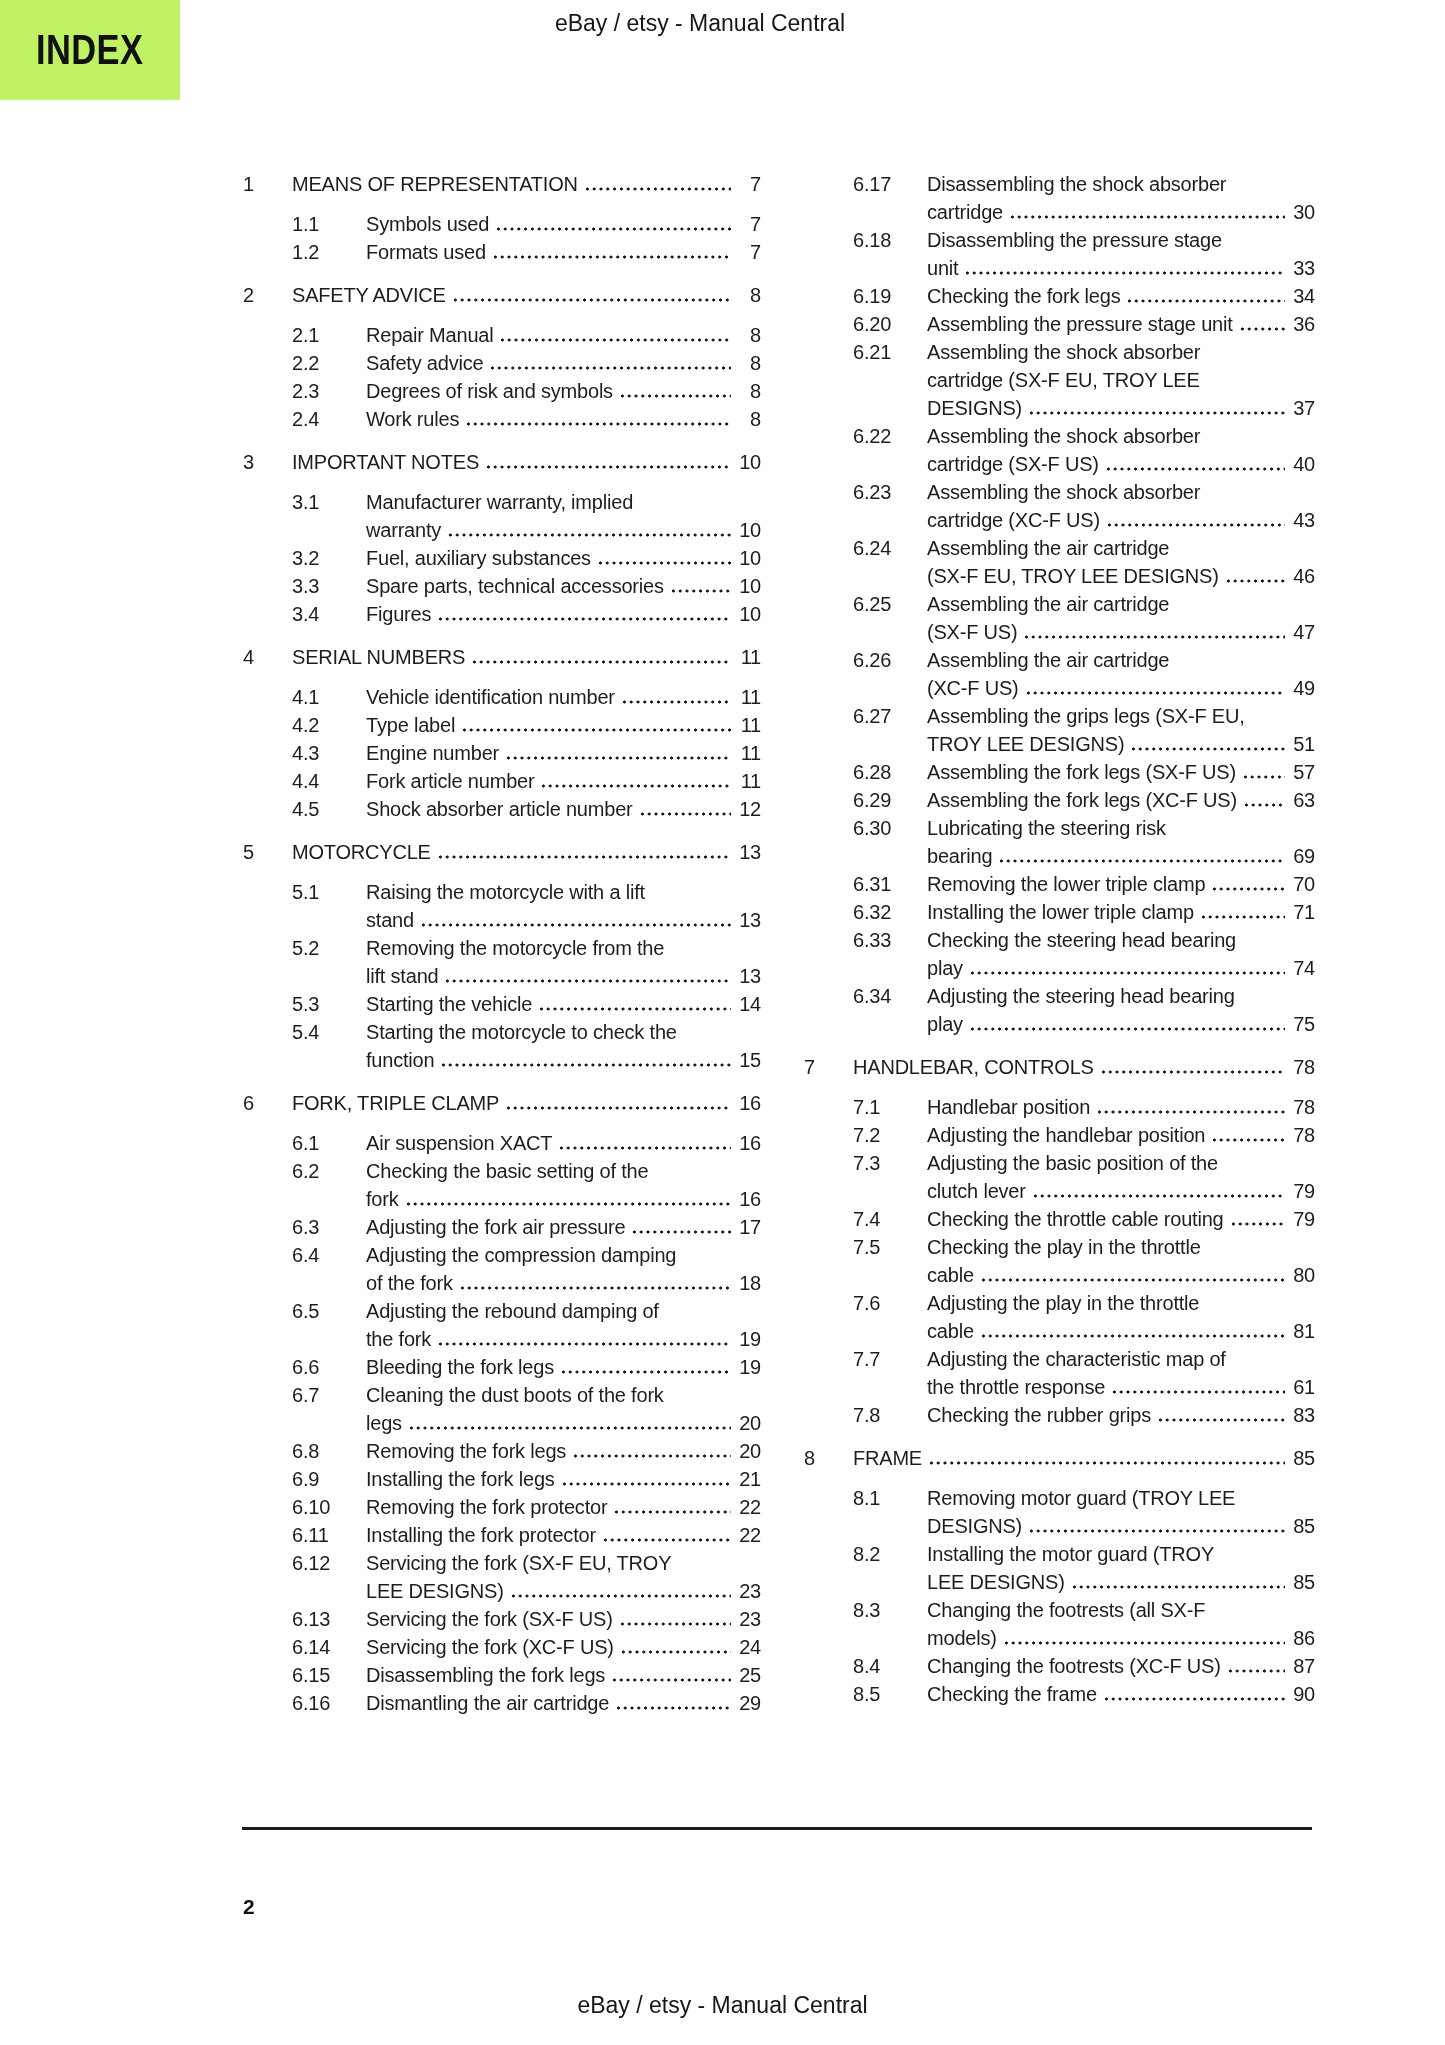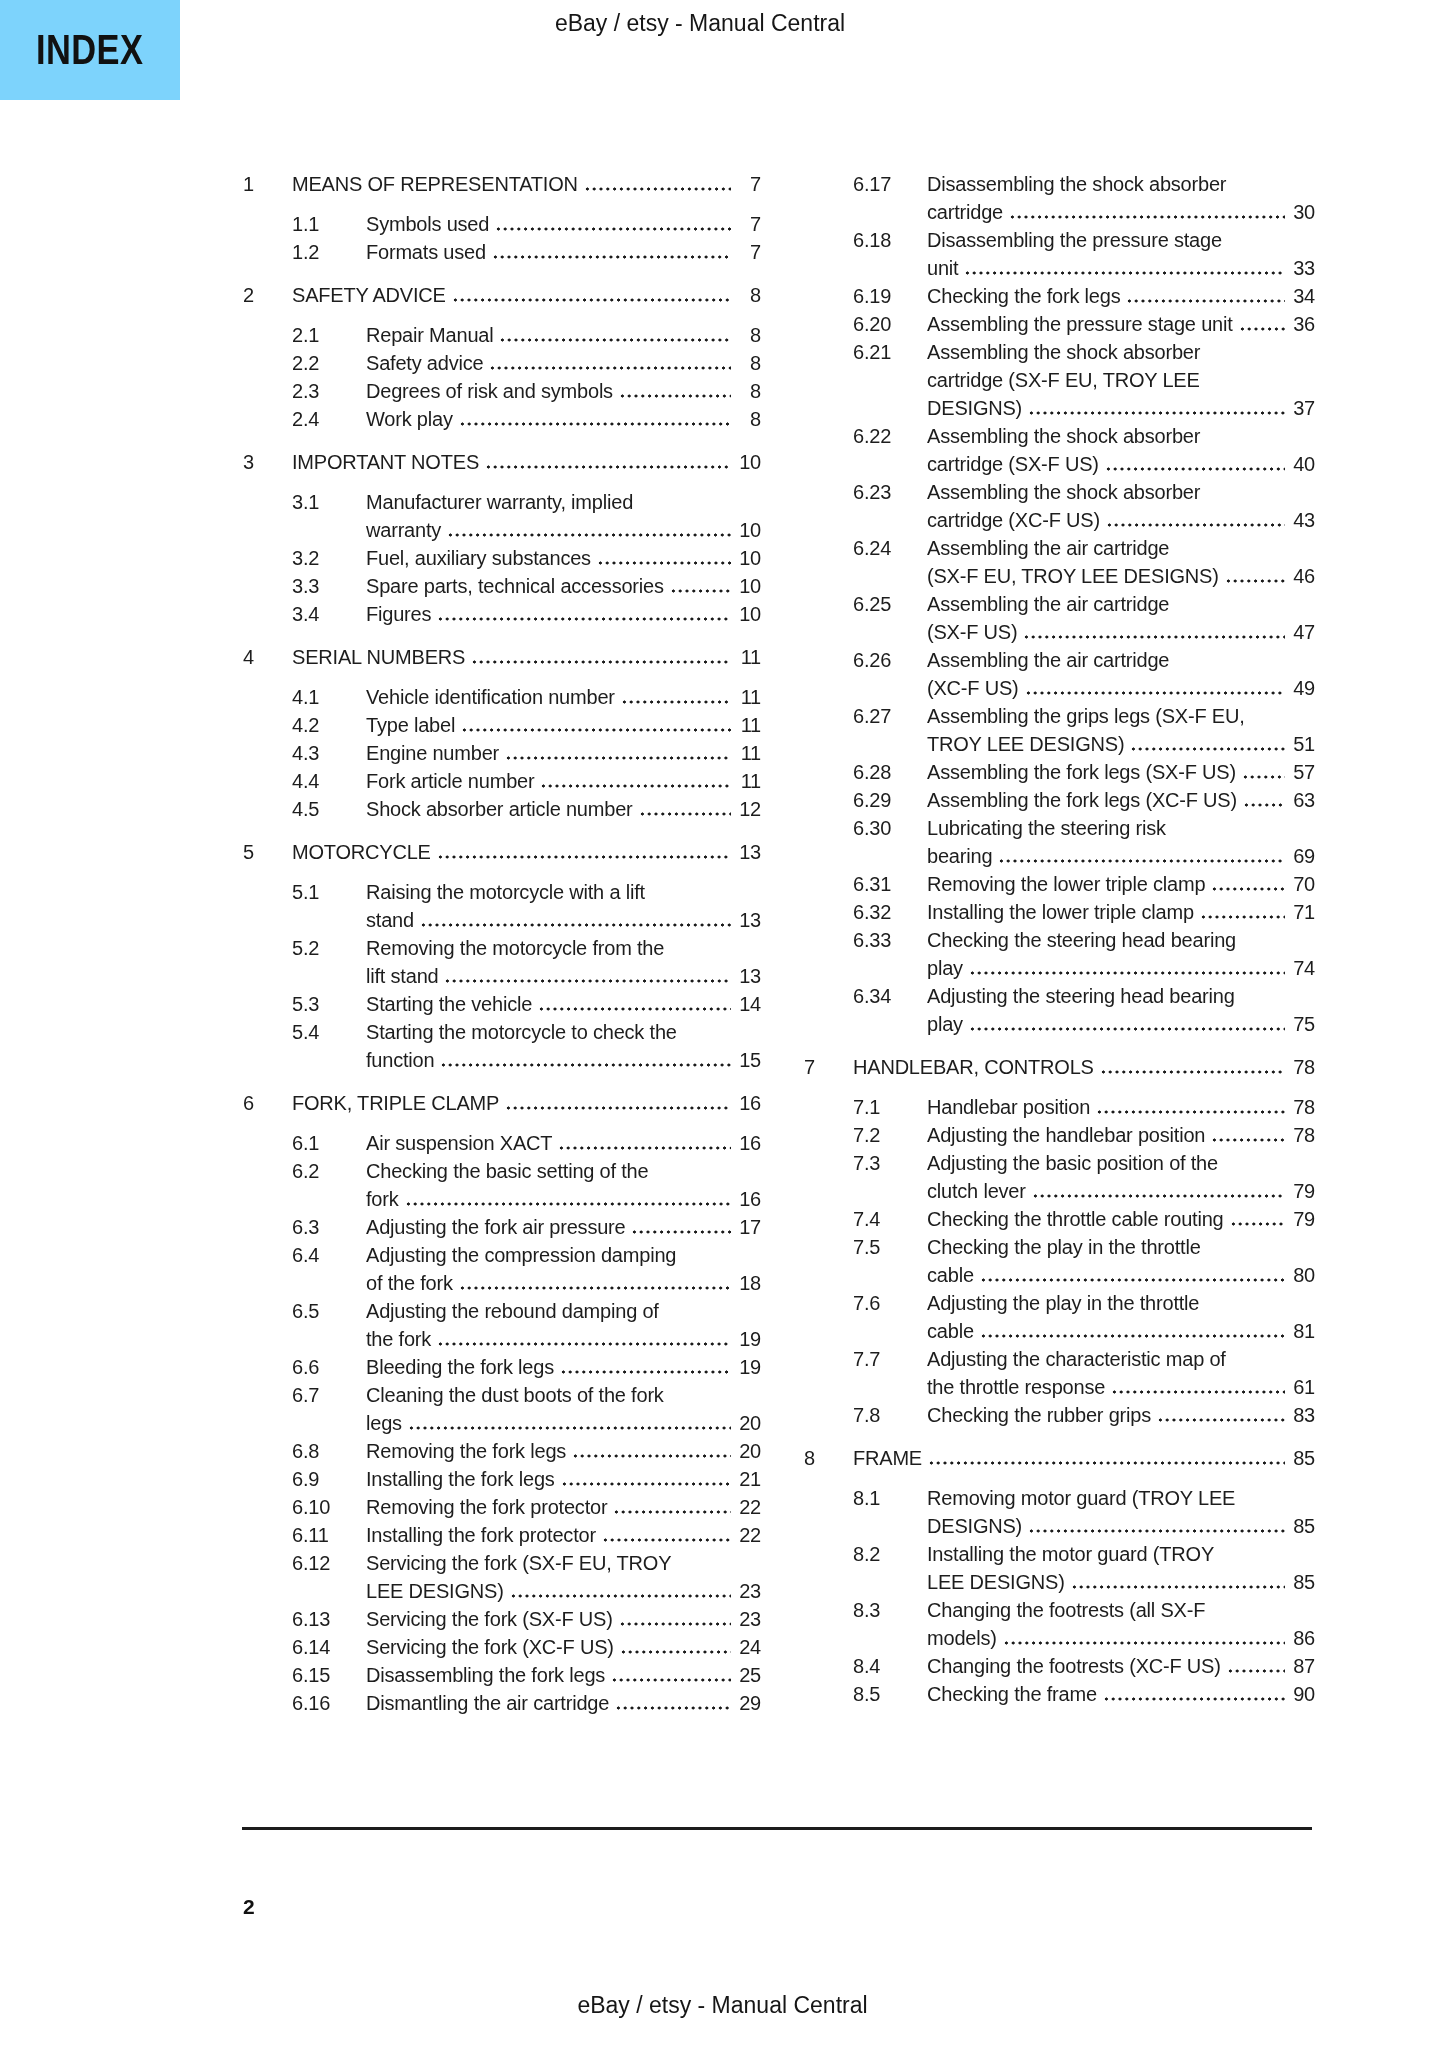--- a/index.html
+++ b/index.html
@@ -9,21 +9,21 @@
     background:#ffffff;
     color:#1d1d1d;
     font-family:"Liberation Sans","DejaVu Sans",sans-serif;
     overflow:hidden;
   }
 
   
   .index-box{
     position:absolute;left:0;top:0;
     width:180px;height:100px;
-    background:#7dd3fc;
+    background:#bef264;
     display:flex;align-items:center;
   }
   .index-box .index-label{
     font-weight:bold;
     font-size:42px;
     margin-left:36px;
     transform:scaleX(0.82);
     transform-origin:left center;
     letter-spacing:0.5px;
     color:#111;
@@ -159,21 +159,21 @@
           <span class="txt">Degrees of risk and symbols</span>
           <span class="leader"></span>
           <span class="pg">8</span>
         </div>
       </div>
     </div>
     <div class="entry sub">
       <span class="num">2.4</span>
       <div class="body">
         <div class="line last">
-          <span class="txt">Work play</span>
+          <span class="txt">Work rules</span>
           <span class="leader"></span>
           <span class="pg">8</span>
         </div>
       </div>
     </div>
     <div class="entry section">
       <span class="num">3</span>
       <div class="body">
         <div class="line last">
           <span class="txt">IMPORTANT NOTES</span>

